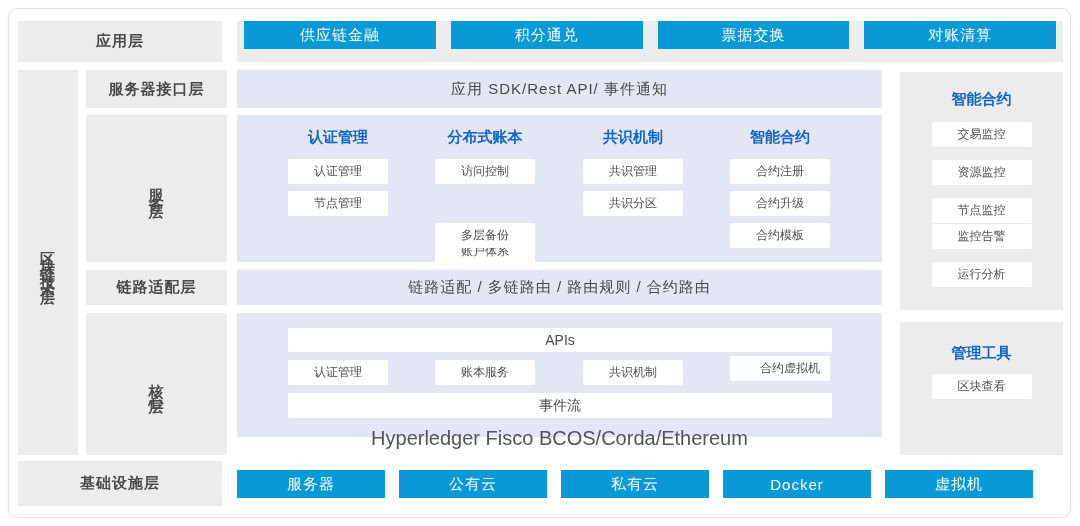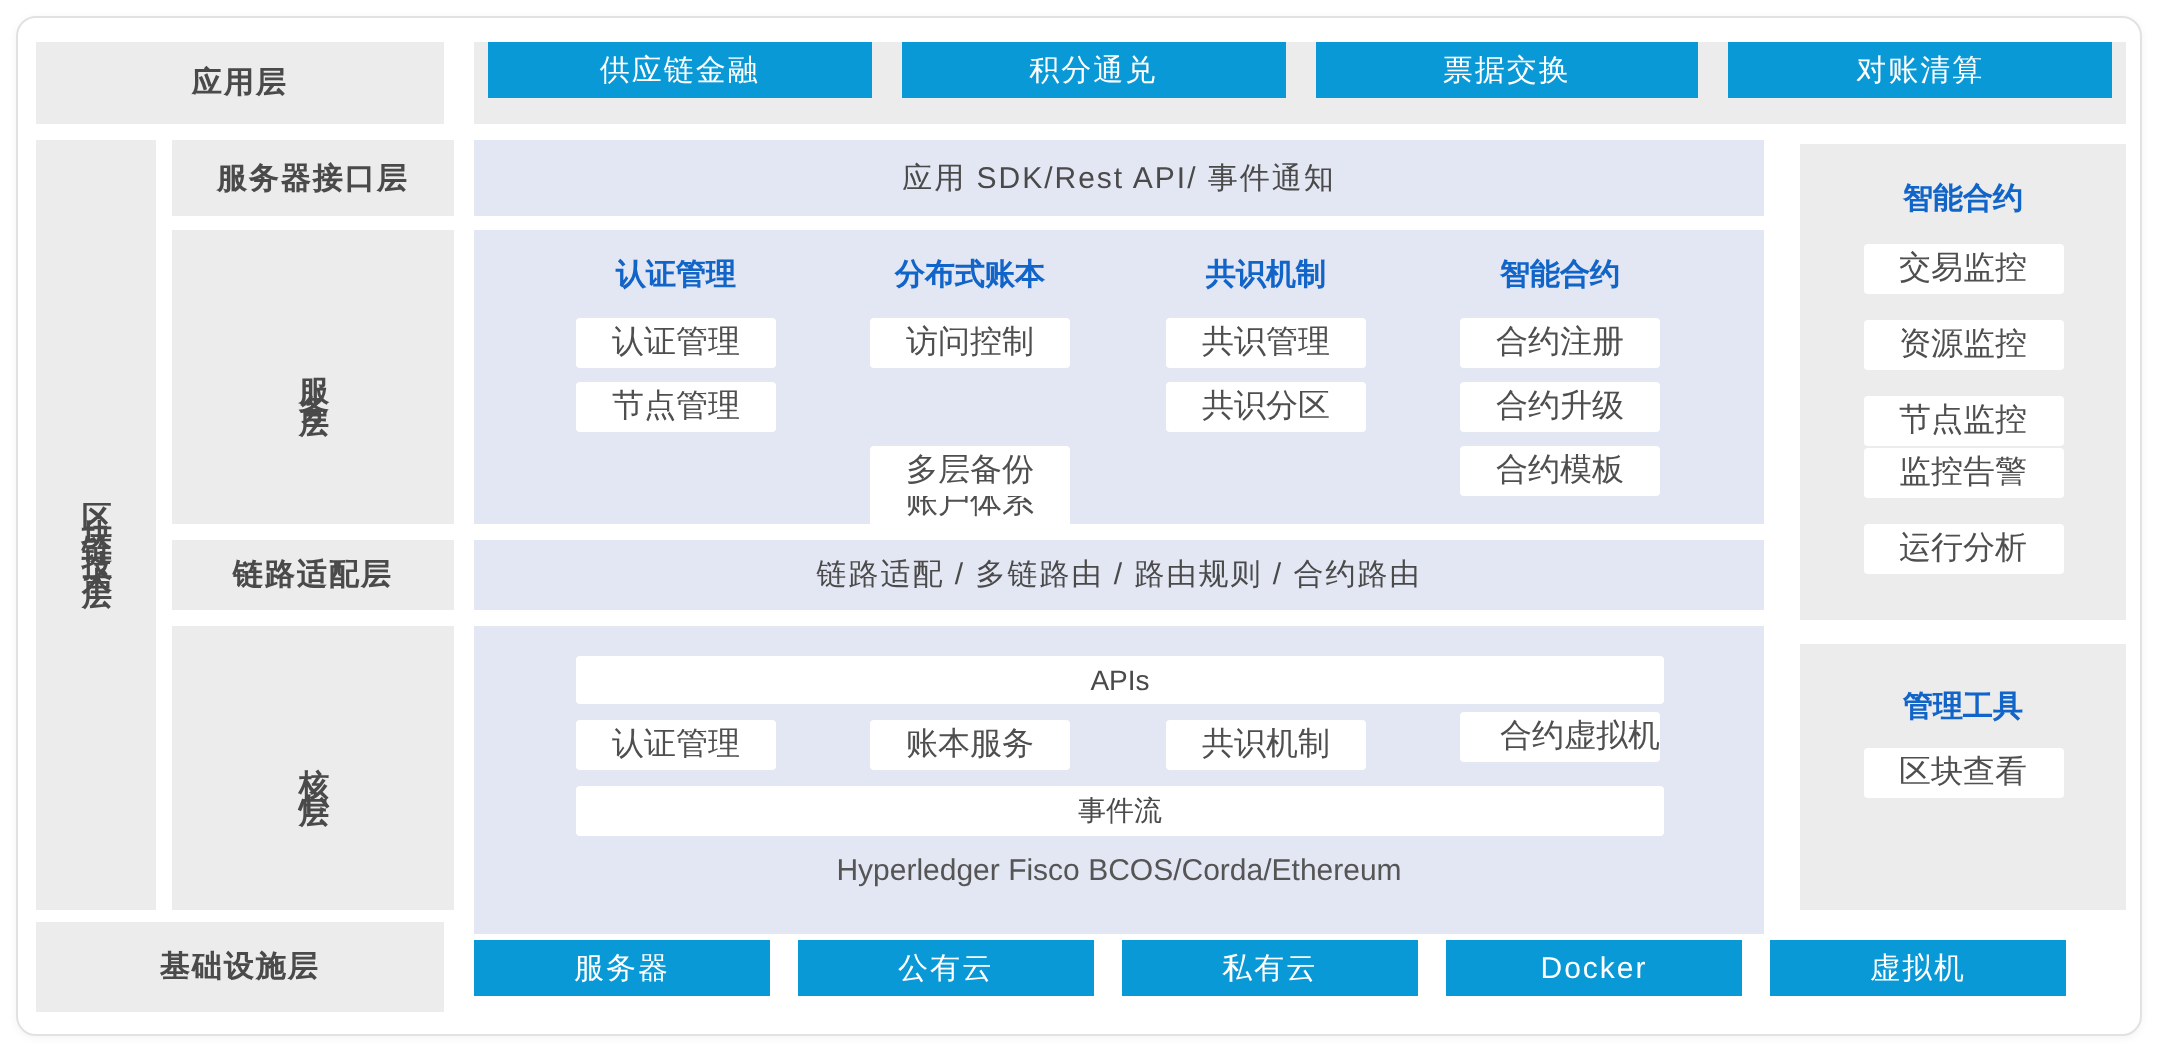--- a/index.html
+++ b/index.html
@@ -41,21 +41,21 @@
   }
   .bluebtn {
     background: var(--accent, #0a99d7);
     color: #fff; font-size: 15px; letter-spacing: 1px;
     height: 28px; display: flex; align-items: center; justify-content: center;
     flex: 1;
   }
   .btn-row { display: flex; align-items: center; gap: 14px; }
 
   .whitebtn {
-    background: #fff; color: #4f4f4f; font-size: 16px;
+    background: #fff; color: #4f4f4f; font-size: 12px;
     height: 25px; width: 100px; border-radius: 2px;
     display: flex; align-items: center; justify-content: center;
   }
   .colhead {
     color: var(--header-blue, #1164c8); font-weight: bold; font-size: 15px;
     text-align: center; width: 100px; position: absolute; top: 13px;
   }
   .svc-col-0 { left: 51px; }  .svc-col-1 { left: 198px; }
   .svc-col-2 { left: 346px; } .svc-col-3 { left: 493px; }
 
@@ -66,21 +66,21 @@
   .panel-title {
     color: var(--header-blue, #1164c8); font-weight: bold; font-size: 15px;
   }
   .wide-bar {
     position: absolute; left: 51px; width: 544px; background: #fff;
     border-radius: 2px; display: flex; align-items: center; justify-content: center;
     font-size: 14px; color: #4a4a4a;
   }
   .platforms-text {
     position: absolute; left: 0; width: 100%; top: 114px;
-    text-align: center; font-size: 15px; color: #555;
+    text-align: center; font-size: 20px; color: #555;
   }
 </style>
 </head>
 <body>
 
 <div class="card">
 
   <div class="abs graybox" style="left:9px; top:12px; width:204px; height:41px;">
     <span class="layer-label">应用层</span>
   </div>
@@ -131,21 +131,21 @@
 
     <div class="abs whitebtn svc-col-3" style="top:44px;">合约注册</div>
     <div class="abs whitebtn svc-col-3" style="top:76px;">合约升级</div>
     <div class="abs whitebtn svc-col-3" style="top:108px;">合约模板</div>
   </div>
 
   <div class="abs lav" style="left:228px; top:261px; width:645px; height:35px;">
     <span class="lav-bar-text">链路适配 / 多链路由 / 路由规则 / 合约路由</span>
   </div>
 
-  <div class="abs lav" style="left:228px; top:304px; width:645px; height:154px; display:block;">
+  <div class="abs lav" style="left:228px; top:304px; width:645px; height:124px; display:block;">
     <div class="wide-bar" style="top:15px; height:24px;">APIs</div>
 
     <div class="abs whitebtn svc-col-0" style="top:47px;">认证管理</div>
     <div class="abs whitebtn svc-col-1" style="top:47px;">账本服务</div>
     <div class="abs whitebtn svc-col-2" style="top:47px;">共识机制</div>
     <div class="abs whitebtn svc-col-3" style="top:43px;padding-left:20px;">合约虚拟机</div>
 
     <div class="wide-bar" style="top:80px; height:25px;">事件流</div>
 
     <div class="platforms-text">Hyperledger Fisco BCOS/Corda/Ethereum</div>

